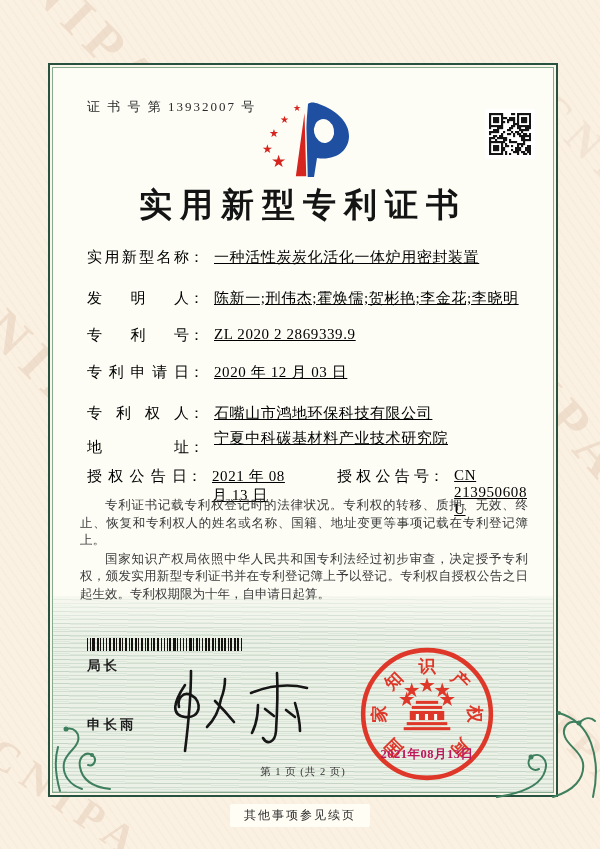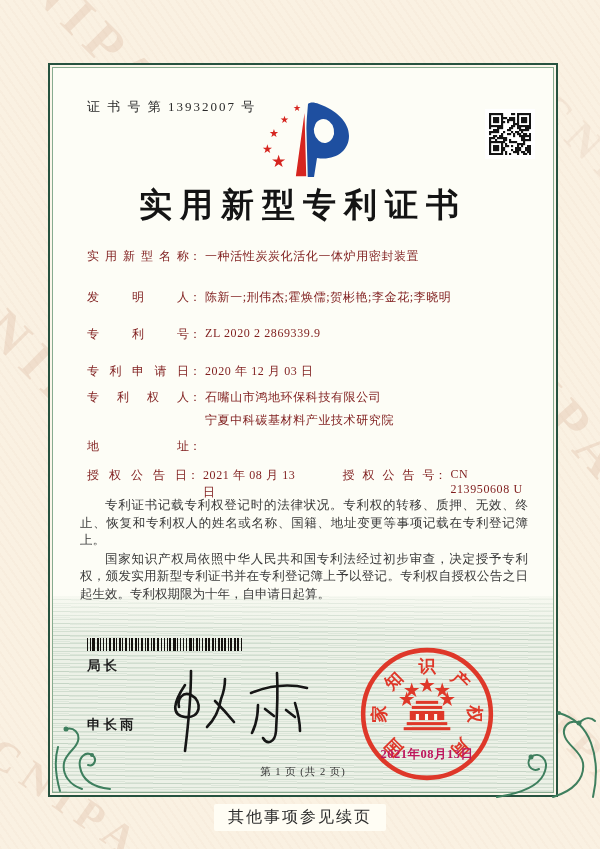--- a/index.html
+++ b/index.html
@@ -42,24 +42,24 @@
   .logo{position:absolute;left:207px;top:36px;width:95px;height:80px;}
   .logo .star{position:absolute;color:#d6251f;line-height:1;}
   
   .qr{position:absolute;left:435px;top:44px;width:50px;height:50px;background:#fff;padding:4px;box-sizing:border-box;}
   
   .title{
     position:absolute;left:0;top:118px;width:100%;text-align:center;
     font-size:33px;font-weight:700;letter-spacing:8px;color:#141414;
   }
   
-  .row{position:absolute;left:37px;display:flex;align-items:flex-start;font-size:12px;color:#7f1d1d;width:440px;}
+  .row{position:absolute;left:37px;display:flex;align-items:flex-start;font-size:15px;color:#000000;width:440px;}
   .lbl{display:inline-block;width:102px;text-align:justify;text-align-last:justify;flex:0 0 102px;}
   .colon{flex:0 0 auto;}
-  .val{margin-left:4px;letter-spacing:0.6px;}
+  .val{margin-left:10px;letter-spacing:0.6px;text-decoration:underline;}
   .val .v2{margin-top:6px;}
   .row-grant .lbl{width:100px;flex:0 0 100px;}
   .grp2{display:flex;margin-left:40px;}
   .grp2 .lbl{width:92px;flex:0 0 92px;}
   
   .paras{
     position:absolute;left:30px;top:432px;width:448px;
     font-size:12.5px;line-height:17.5px;color:#3a3a3a;text-align:justify;
   }
   .paras p{margin:0 0 1px 0;text-indent:2em;}
@@ -86,21 +86,21 @@
     font-size:12.5px;font-weight:700;letter-spacing:0.5px;color:#be185d;
   }
   
   .page-info{
     position:absolute;left:0;top:700px;width:100%;text-align:center;
     font-size:10.5px;color:#333;letter-spacing:1px;
   }
   .footer-note{
     position:absolute;left:50%;top:804px;transform:translateX(-50%);
     background:#fffdf4;padding:3px 14px;border-radius:2px;
-    font-size:16px;letter-spacing:2px;color:#2e2e2e;
+    font-size:12px;letter-spacing:2px;color:#2e2e2e;
   }
   .flourish{position:absolute;pointer-events:none;}
   .fl-left{left:2px;top:636px;}
   .fl-right{left:443px;top:616px;}
 </style>
 </head>
 <body>
 
 <div class="page">
 
@@ -410,21 +410,21 @@
     <div class="row" style="top:261px;">
       <span class="lbl">专利号</span>
         <span class="colon">：</span>
       <span class="val">ZL 2020 2 2869339.9</span>
     </div>
     <div class="row" style="top:298px;">
       <span class="lbl">专利申请日</span>
         <span class="colon">：</span>
       <span class="val">2020 年 12 月 03 日</span>
     </div>
-    <div class="row" style="top:324px;">
+    <div class="row" style="top:339px;">
       <span class="lbl">专利权人</span>
         <span class="colon">：</span>
       <span class="val">
         <div>石嘴山市鸿地环保科技有限公司</div>
         <div class="v2">宁夏中科碳基材料产业技术研究院</div>
       </span>
     </div>
     <div class="row" style="top:373px;">
       <span class="lbl">地址</span>
         <span class="colon">：</span>

